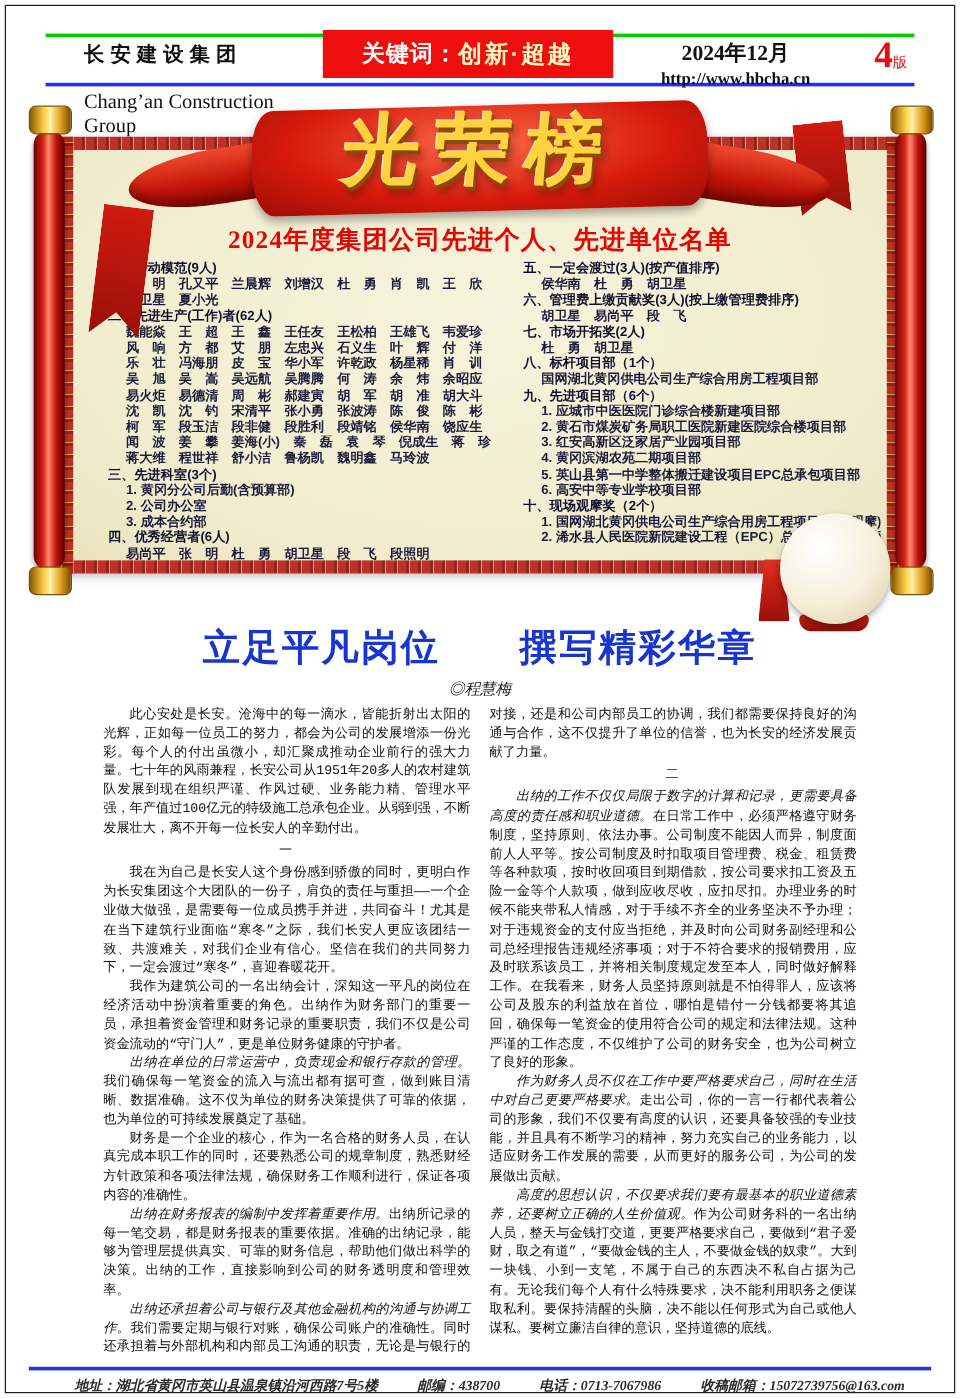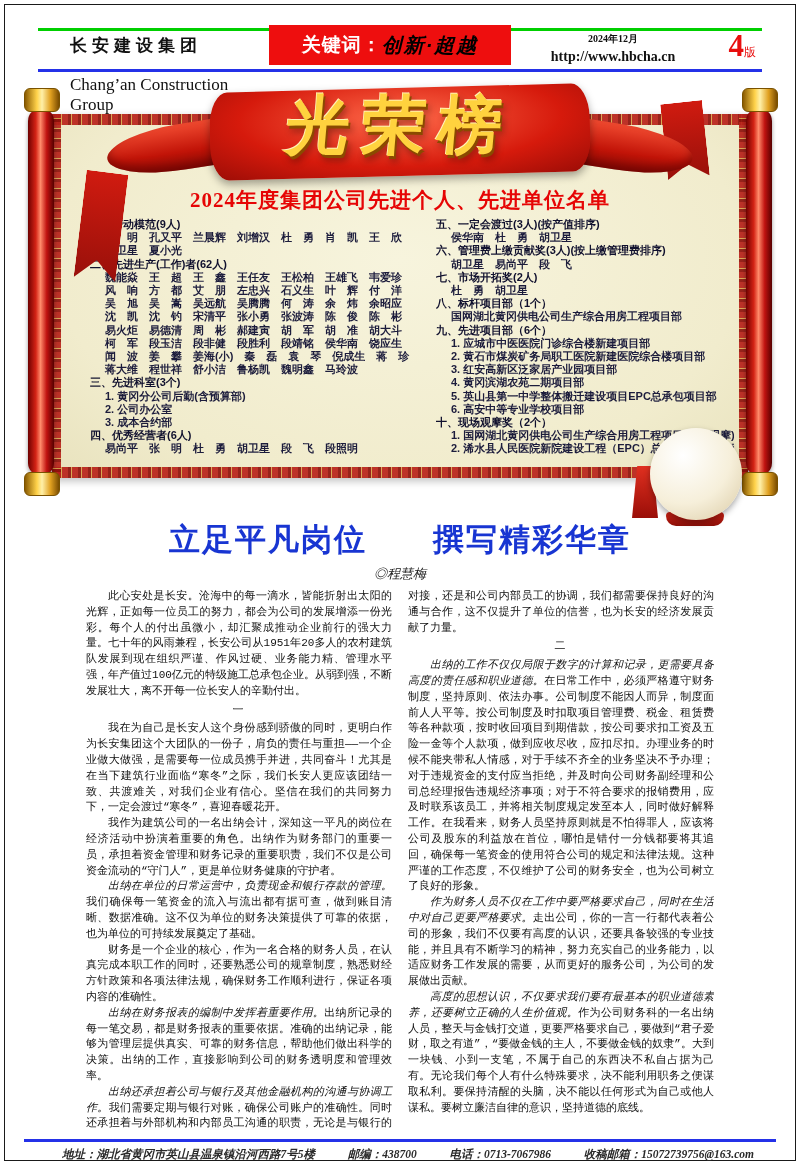--- a/index.html
+++ b/index.html
@@ -12,23 +12,23 @@
   
   .header{position:absolute;left:38px;right:38px;top:28px;height:44px;}
   .rule-green{position:absolute;left:0;right:0;top:0;height:3px;background:#00cf00;}
   .rule-blue{position:absolute;left:0;right:0;bottom:0;height:3px;background:#2431e8;}
   .org{position:absolute;left:32px;top:6px;width:200px;}
   .org-cn{font-size:17px;font-weight:bold;color:#111;letter-spacing:5px;font-family:"Liberation Serif",serif;}
   .org-en{font-size:17px;color:#111;font-family:"Liberation Serif",serif;margin-top:18px;}
   .kw-box{position:absolute;left:231px;top:-3px;width:242px;height:40px;background:#ee0e0e;
     display:flex;align-items:center;justify-content:center;z-index:2;}
   .kw-label{color:#ffffff;font-size:19px;font-weight:bold;letter-spacing:1px;}
-  .kw-value{color:#000000;font-size:20px;font-weight:bold;letter-spacing:2px;font-style:italic;text-align:center;}
+  .kw-value{color:#fef9c3;font-size:20px;font-weight:bold;letter-spacing:2px;text-align:center;}
   .hdr-right{position:absolute;left:500px;width:150px;top:4px;text-align:center;font-family:"Liberation Serif",serif;color:#111;}
-  .hdr-date{font-size:10px;font-weight:bold;}
+  .hdr-date{font-size:18px;font-weight:bold;}
   .hdr-site{font-size:14px;font-weight:bold;margin-top:3px;}
   .page-no{position:absolute;right:6px;top:0px;color:#e80e0e;}
   .page-no .num{font-size:31px;font-weight:bold;font-family:"Liberation Serif",serif;}
   .page-no .suf{font-size:12px;}
 
   
   .banner{position:absolute;left:24px;right:24px;top:84px;height:428px;}
   .rod{position:absolute;top:24px;width:26px;height:368px;border-radius:13px;
     background:linear-gradient(90deg,#6e0000,#d42315 30%,#ff8a6a 48%,#c01210 72%,#560000);
     box-shadow:0 2px 4px rgba(0,0,0,.4);z-index:5;}
@@ -153,23 +153,24 @@
   <div class="banner-subtitle">2024年度集团公司先进个人、先进单位名单</div>
 
   <div class="honor-lists">
     <div class="hcol left" id="list-left">
         <div class="h-head">一、劳动模范(9人)</div>
         <div class="h-row">张　明　孔又平　兰晨辉　刘增汉　杜　勇　肖　凯　王　欣</div>
         <div class="h-row">胡卫星　夏小光</div>
         <div class="h-head">二、先进生产(工作)者(62人)</div>
         <div class="h-row">魏能焱　王　超　王　鑫　王任友　王松柏　王雄飞　韦爱珍</div>
         <div class="h-row">风　响　方　都　艾　朋　左忠兴　石义生　叶　辉　付　洋</div>
+        <div class="h-row">乐　壮　冯海朋　皮　宝　华小军　许乾政　杨星稀　肖　训</div>
         <div class="h-row">吴　旭　吴　嵩　吴远航　吴腾腾　何　涛　余　炜　余昭应</div>
+        <div class="h-row">易火炬　易德清　周　彬　郝建寅　胡　军　胡　准　胡大斗</div>
         <div class="h-row">沈　凯　沈　钓　宋清平　张小勇　张波涛　陈　俊　陈　彬</div>
-        <div class="h-row">易火炬　易德清　周　彬　郝建寅　胡　军　胡　准　胡大斗</div>
         <div class="h-row">柯　军　段玉洁　段非健　段胜利　段靖铭　侯华南　饶应生</div>
         <div class="h-row">闻　波　姜　攀　姜海(小)　秦　磊　袁　琴　倪成生　蒋　珍</div>
         <div class="h-row">蒋大维　程世祥　舒小洁　鲁杨凯　魏明鑫　马玲波</div>
         <div class="h-head">三、先进科室(3个)</div>
         <div class="h-row">1. 黄冈分公司后勤(含预算部)</div>
         <div class="h-row">2. 公司办公室</div>
         <div class="h-row">3. 成本合约部</div>
         <div class="h-head">四、优秀经营者(6人)</div>
         <div class="h-row">易尚平　张　明　杜　勇　胡卫星　段　飞　段照明</div>
       </div>

